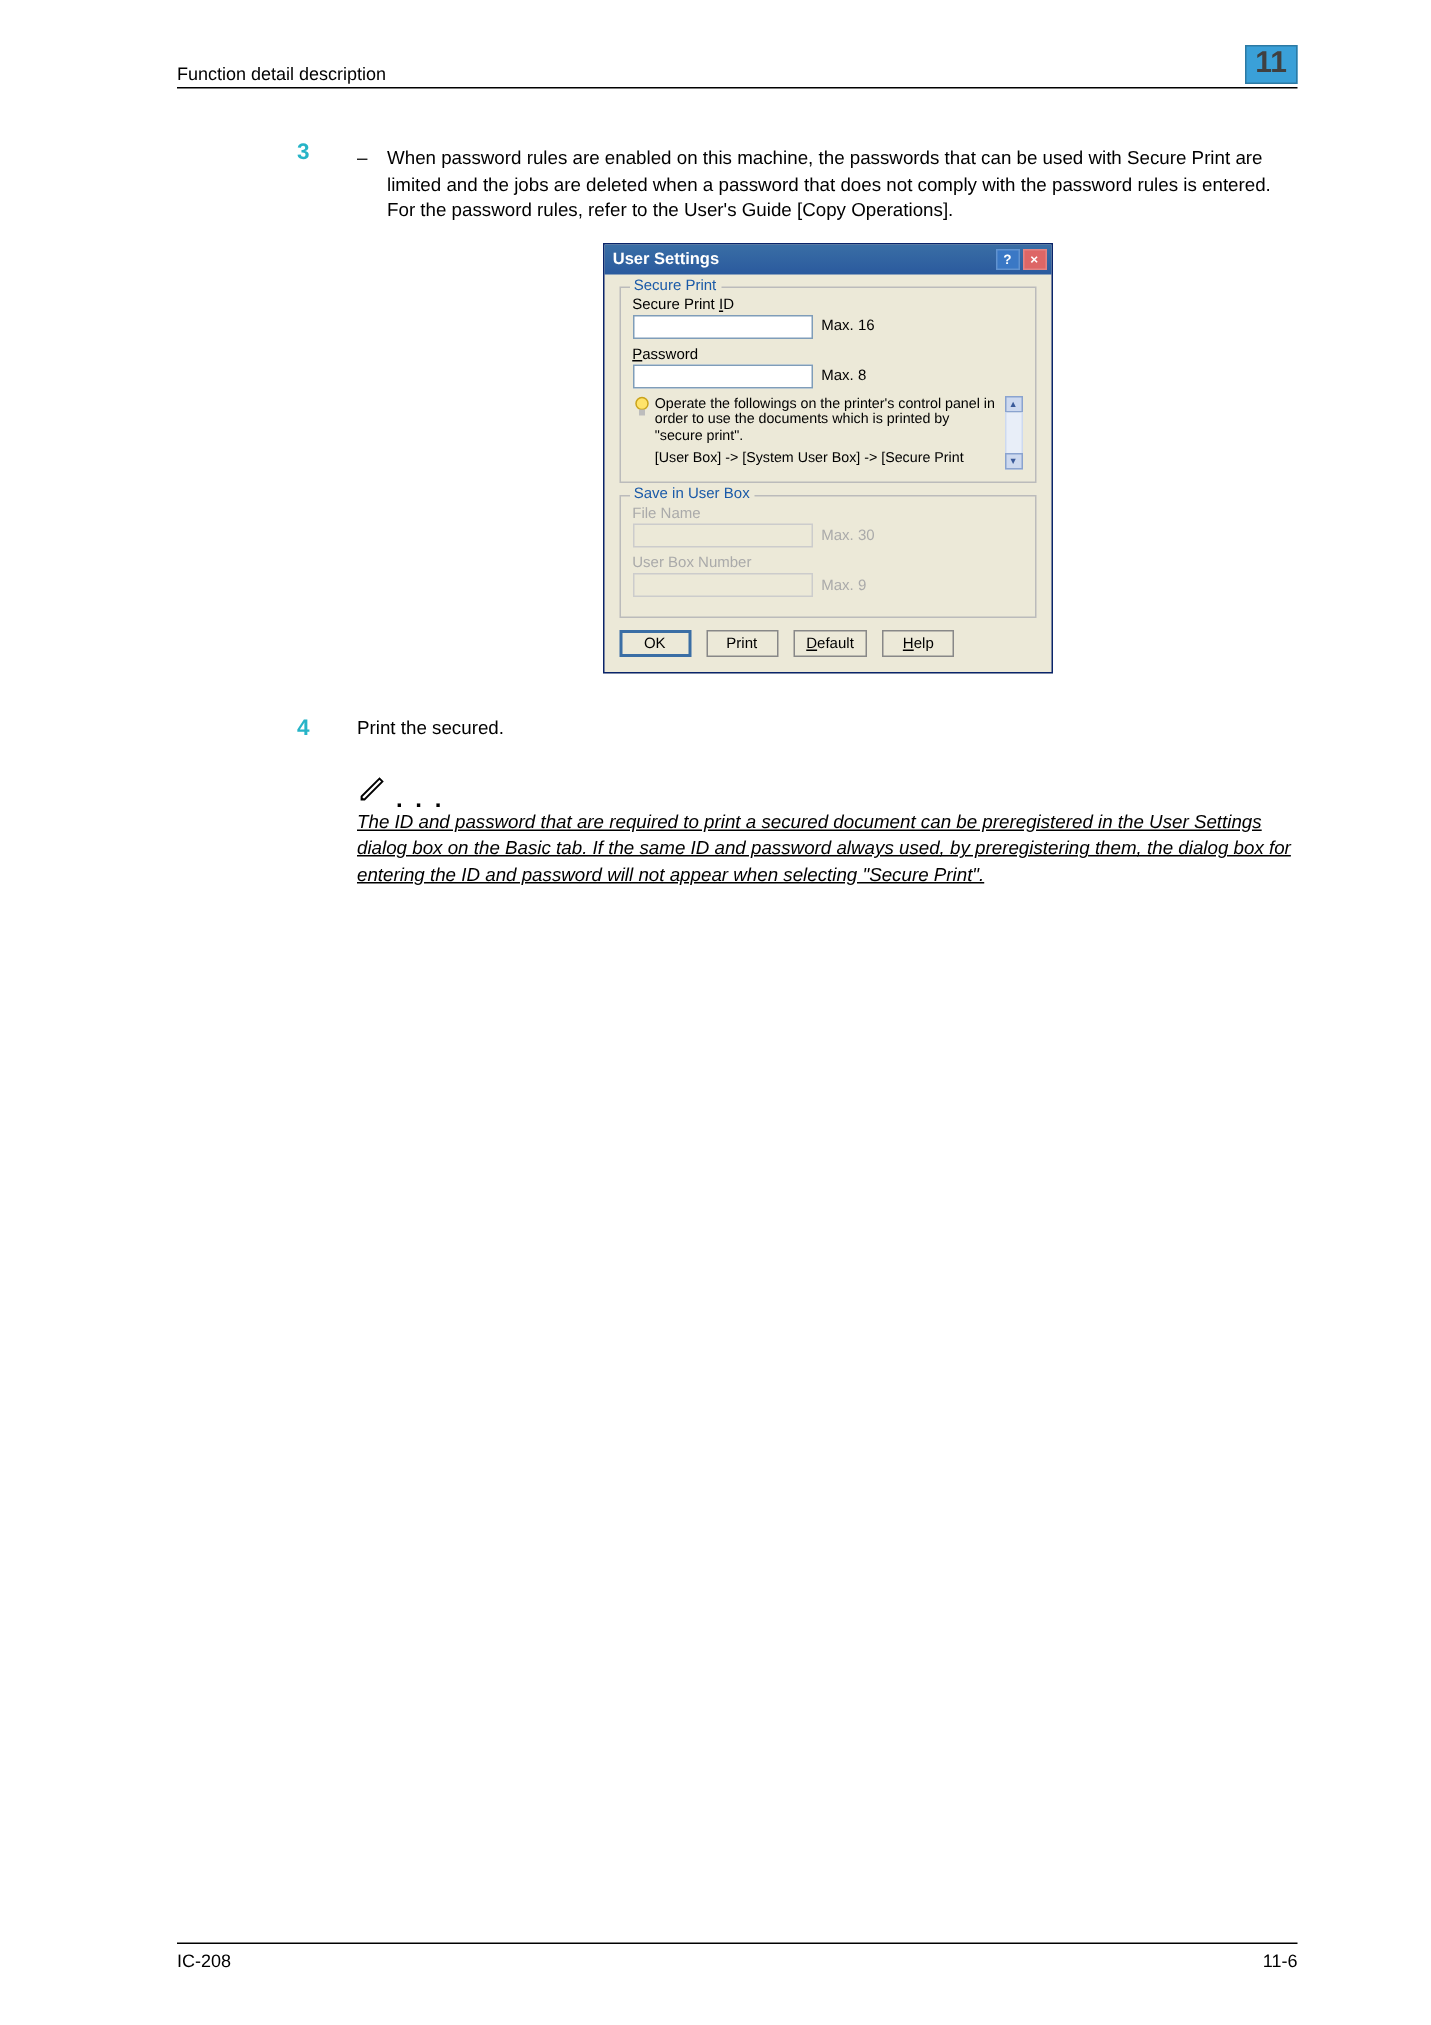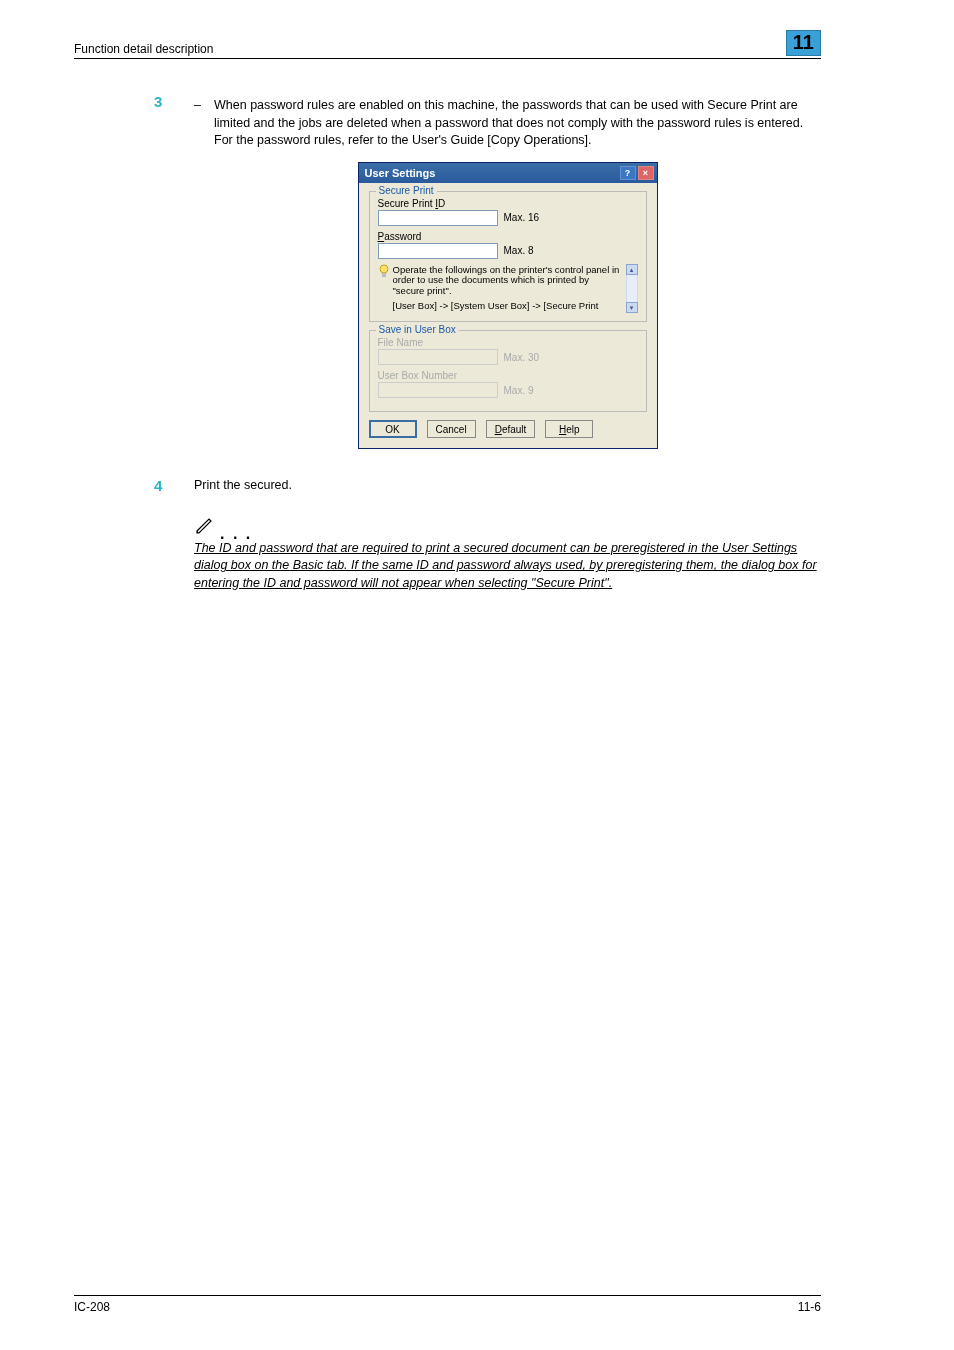--- a/index.html
+++ b/index.html
@@ -1,21 +1,21 @@
 <!DOCTYPE html>
 <html><head>
 <meta charset="utf-8">
 <style>
   * { box-sizing: border-box; margin: 0; padding: 0; }
   html, body { width: 954px; height: 1350px; font-family: Arial, Helvetica, sans-serif; font-size: 12.5px; color: #000; background: #fff; }
-  .page { width: 895px; height: 1350px; position: relative; padding: 30px 74px 0 74px; }
+  .page { width: 895px; height: 1350px; position: relative; padding: 30px 74px 0 74px; margin-left: 44px; }
   .hdr { display: flex; align-items: flex-end; justify-content: space-between; border-bottom: 1px solid #000; padding-bottom: 2px; }
   .hdr-left { font-size: 12px; }
   .hdr-right { display: flex; align-items: flex-start; }
-  .chapbox { background: #3aa0d8; color: #000000; font-weight: bold; font-size: 20px; padding: 1px 6px 3px 6px; border: 1px solid #2c7aa4; line-height: 1; min-width: 32px; text-align: center; }
+  .chapbox { background: #3aa0d8; color: #404040; font-weight: bold; font-size: 20px; padding: 1px 6px 3px 6px; border: 1px solid #2c7aa4; line-height: 1; min-width: 32px; text-align: center; }
   .content { padding-top: 34px; padding-left: 80px; padding-right: 0; }
   .stepnum { color: #27b4c7; font-size: 15px; font-weight: bold; display: inline-block; width: 40px; vertical-align: top; }
   .step { display: flex; margin-bottom: 6px; }
   .step .steptxt { flex: 1; }
   .steptxt { font-size: 12.5px; line-height: 1.4; }
   .bullet { display: flex; margin-top: 4px; margin-left: 0; }
   .bullet .dash { width: 20px; text-align: left; }
   .bullet .btxt { flex: 1; line-height: 1.4; }
   .dlg-wrap { margin: 12px 0 28px 0; padding-left: 40px; display: flex; justify-content: center; }
   .dlg { width: 300px; border: 1px solid #0a246a; background: #ece9d8; font-family: Tahoma, Arial, sans-serif; font-size: 10px; }
@@ -127,21 +127,21 @@
           <span class="lbl">User Box Number</span>
           <div class="row">
             <input class="txtin dis" type="text" disabled="" style="">
             <span class="maxhint">Max. 9</span>
           </div>
         </div>
 
 
         <div class="btnrow">
           <div class="btn def">OK</div>
-          <div class="btn">Cancel</div>
+          <div class="btn">Print</div>
           <div class="btn">
                 <span class="under">D</span>
                 <span>efault</span>
               </div>
           <div class="btn">
                 <span class="under">H</span>
                 <span>elp</span>
               </div>
         </div>
       </div>

